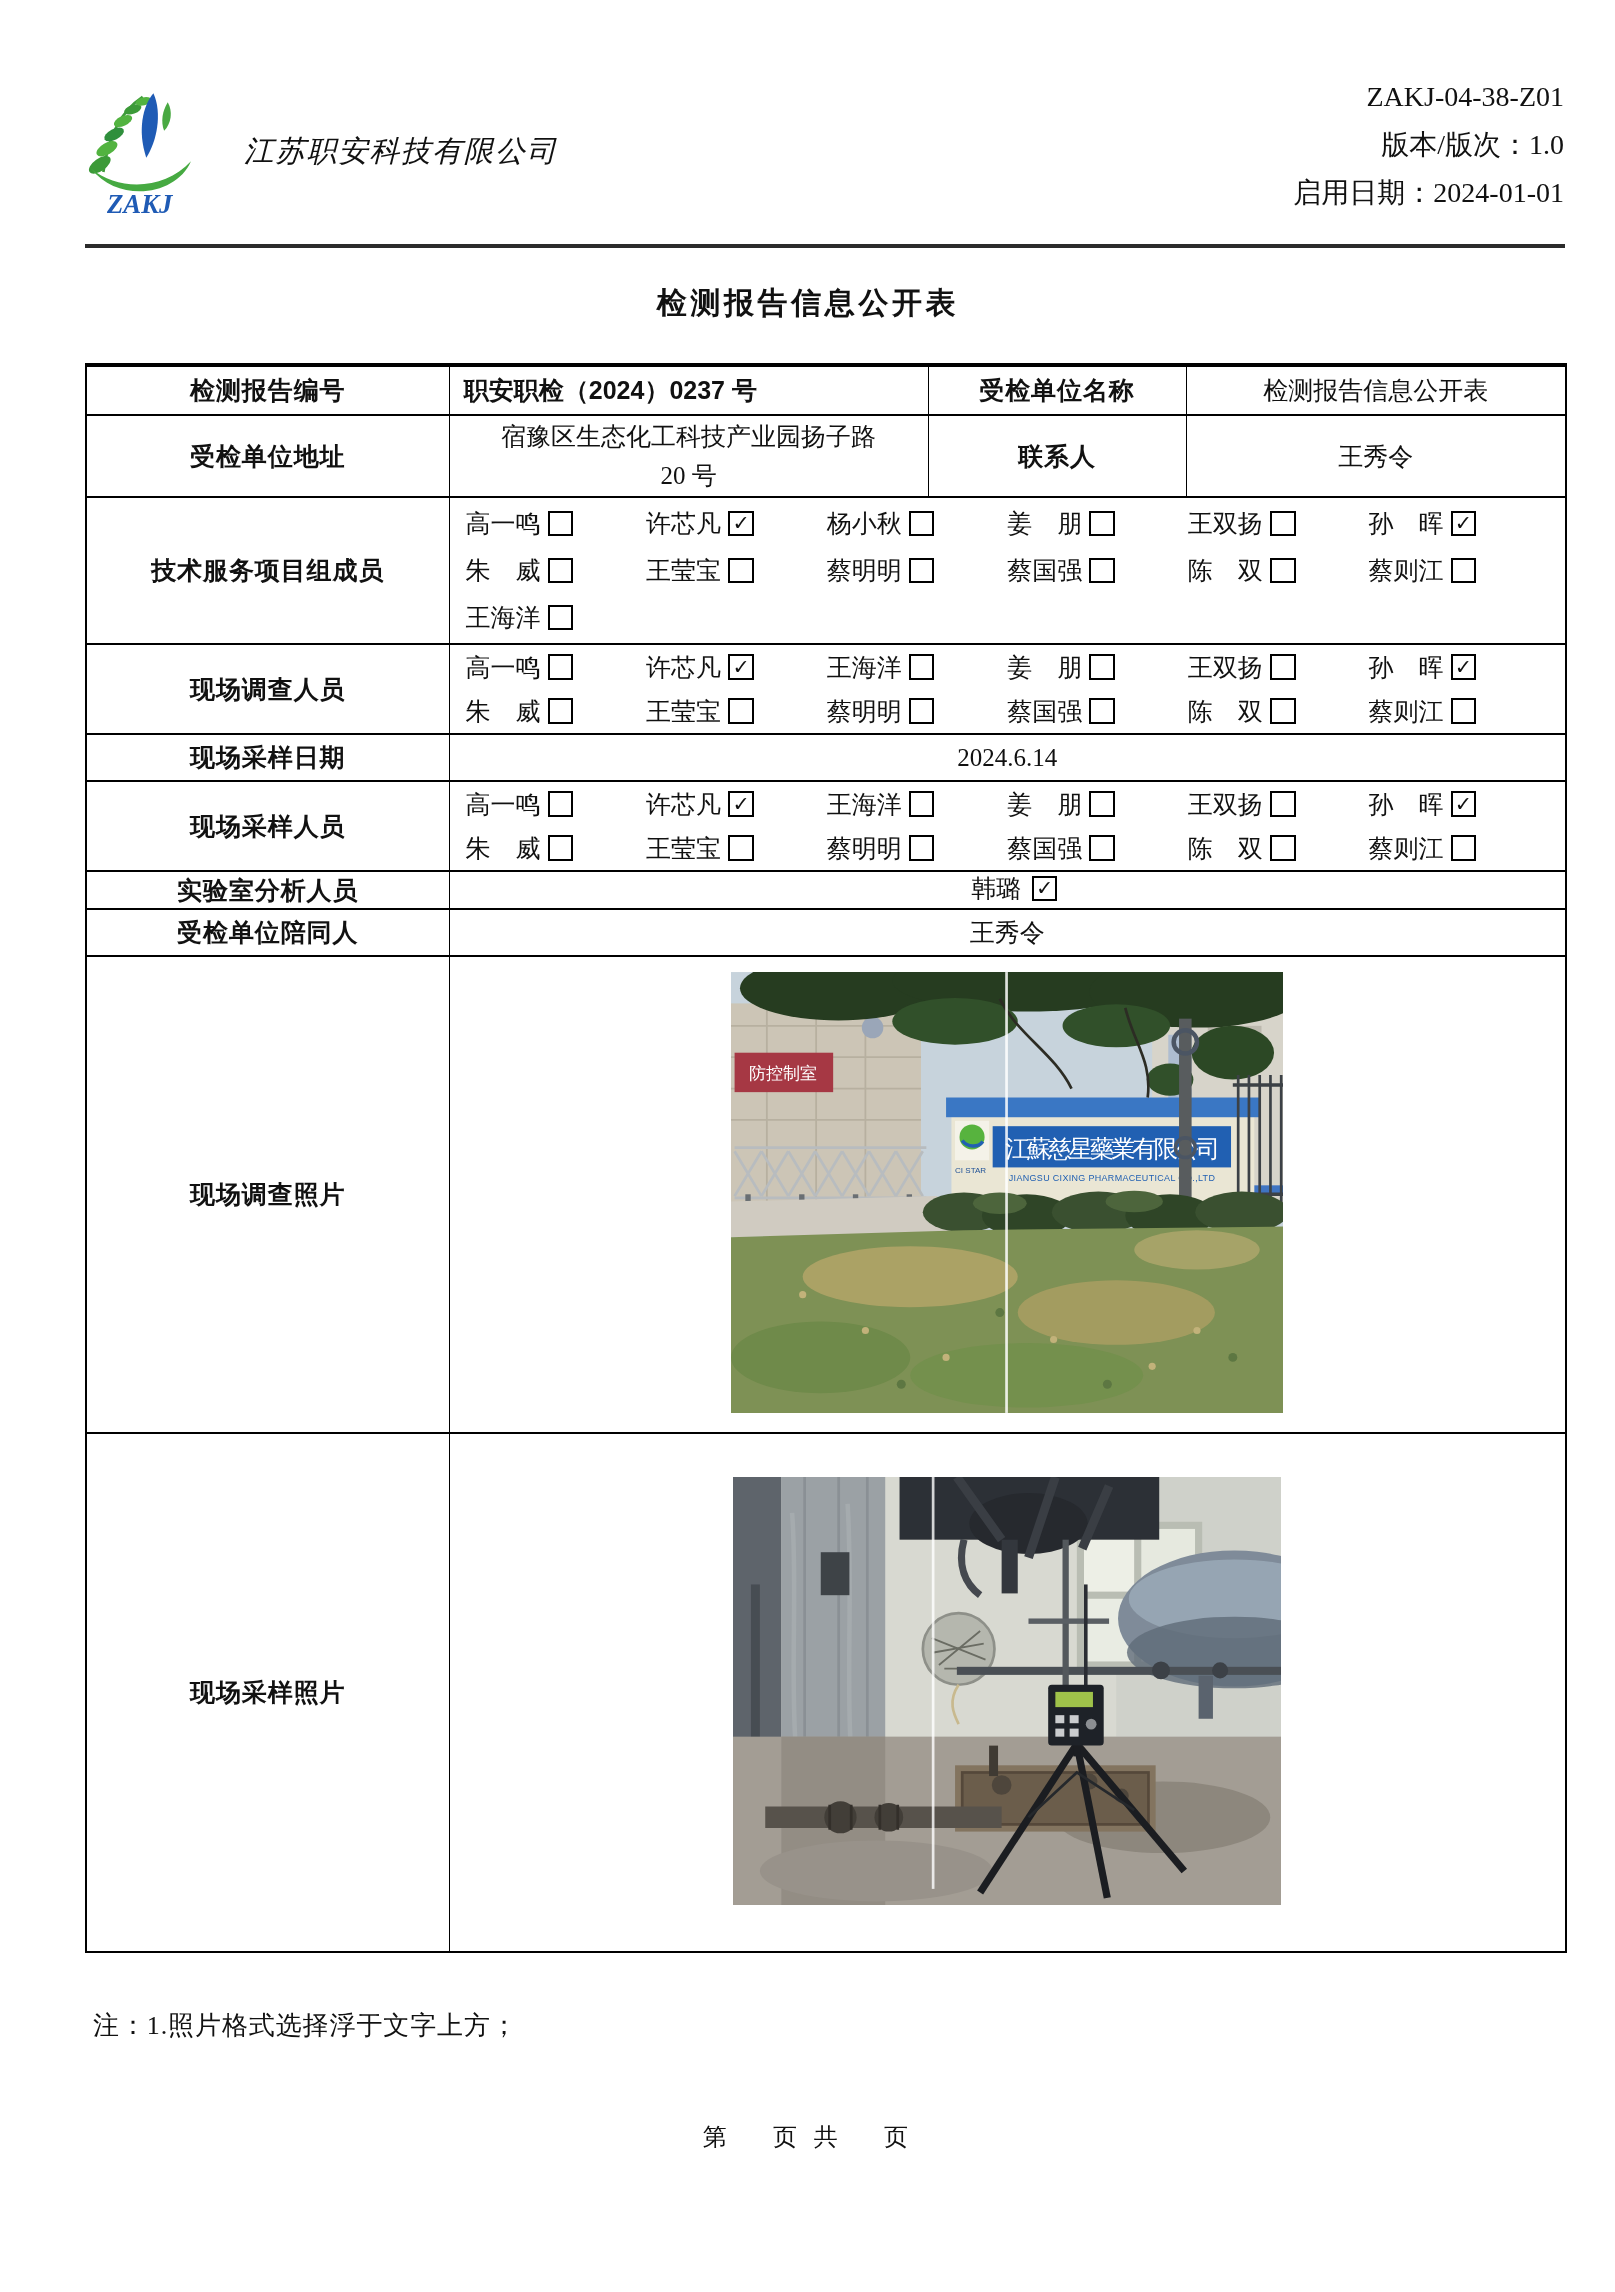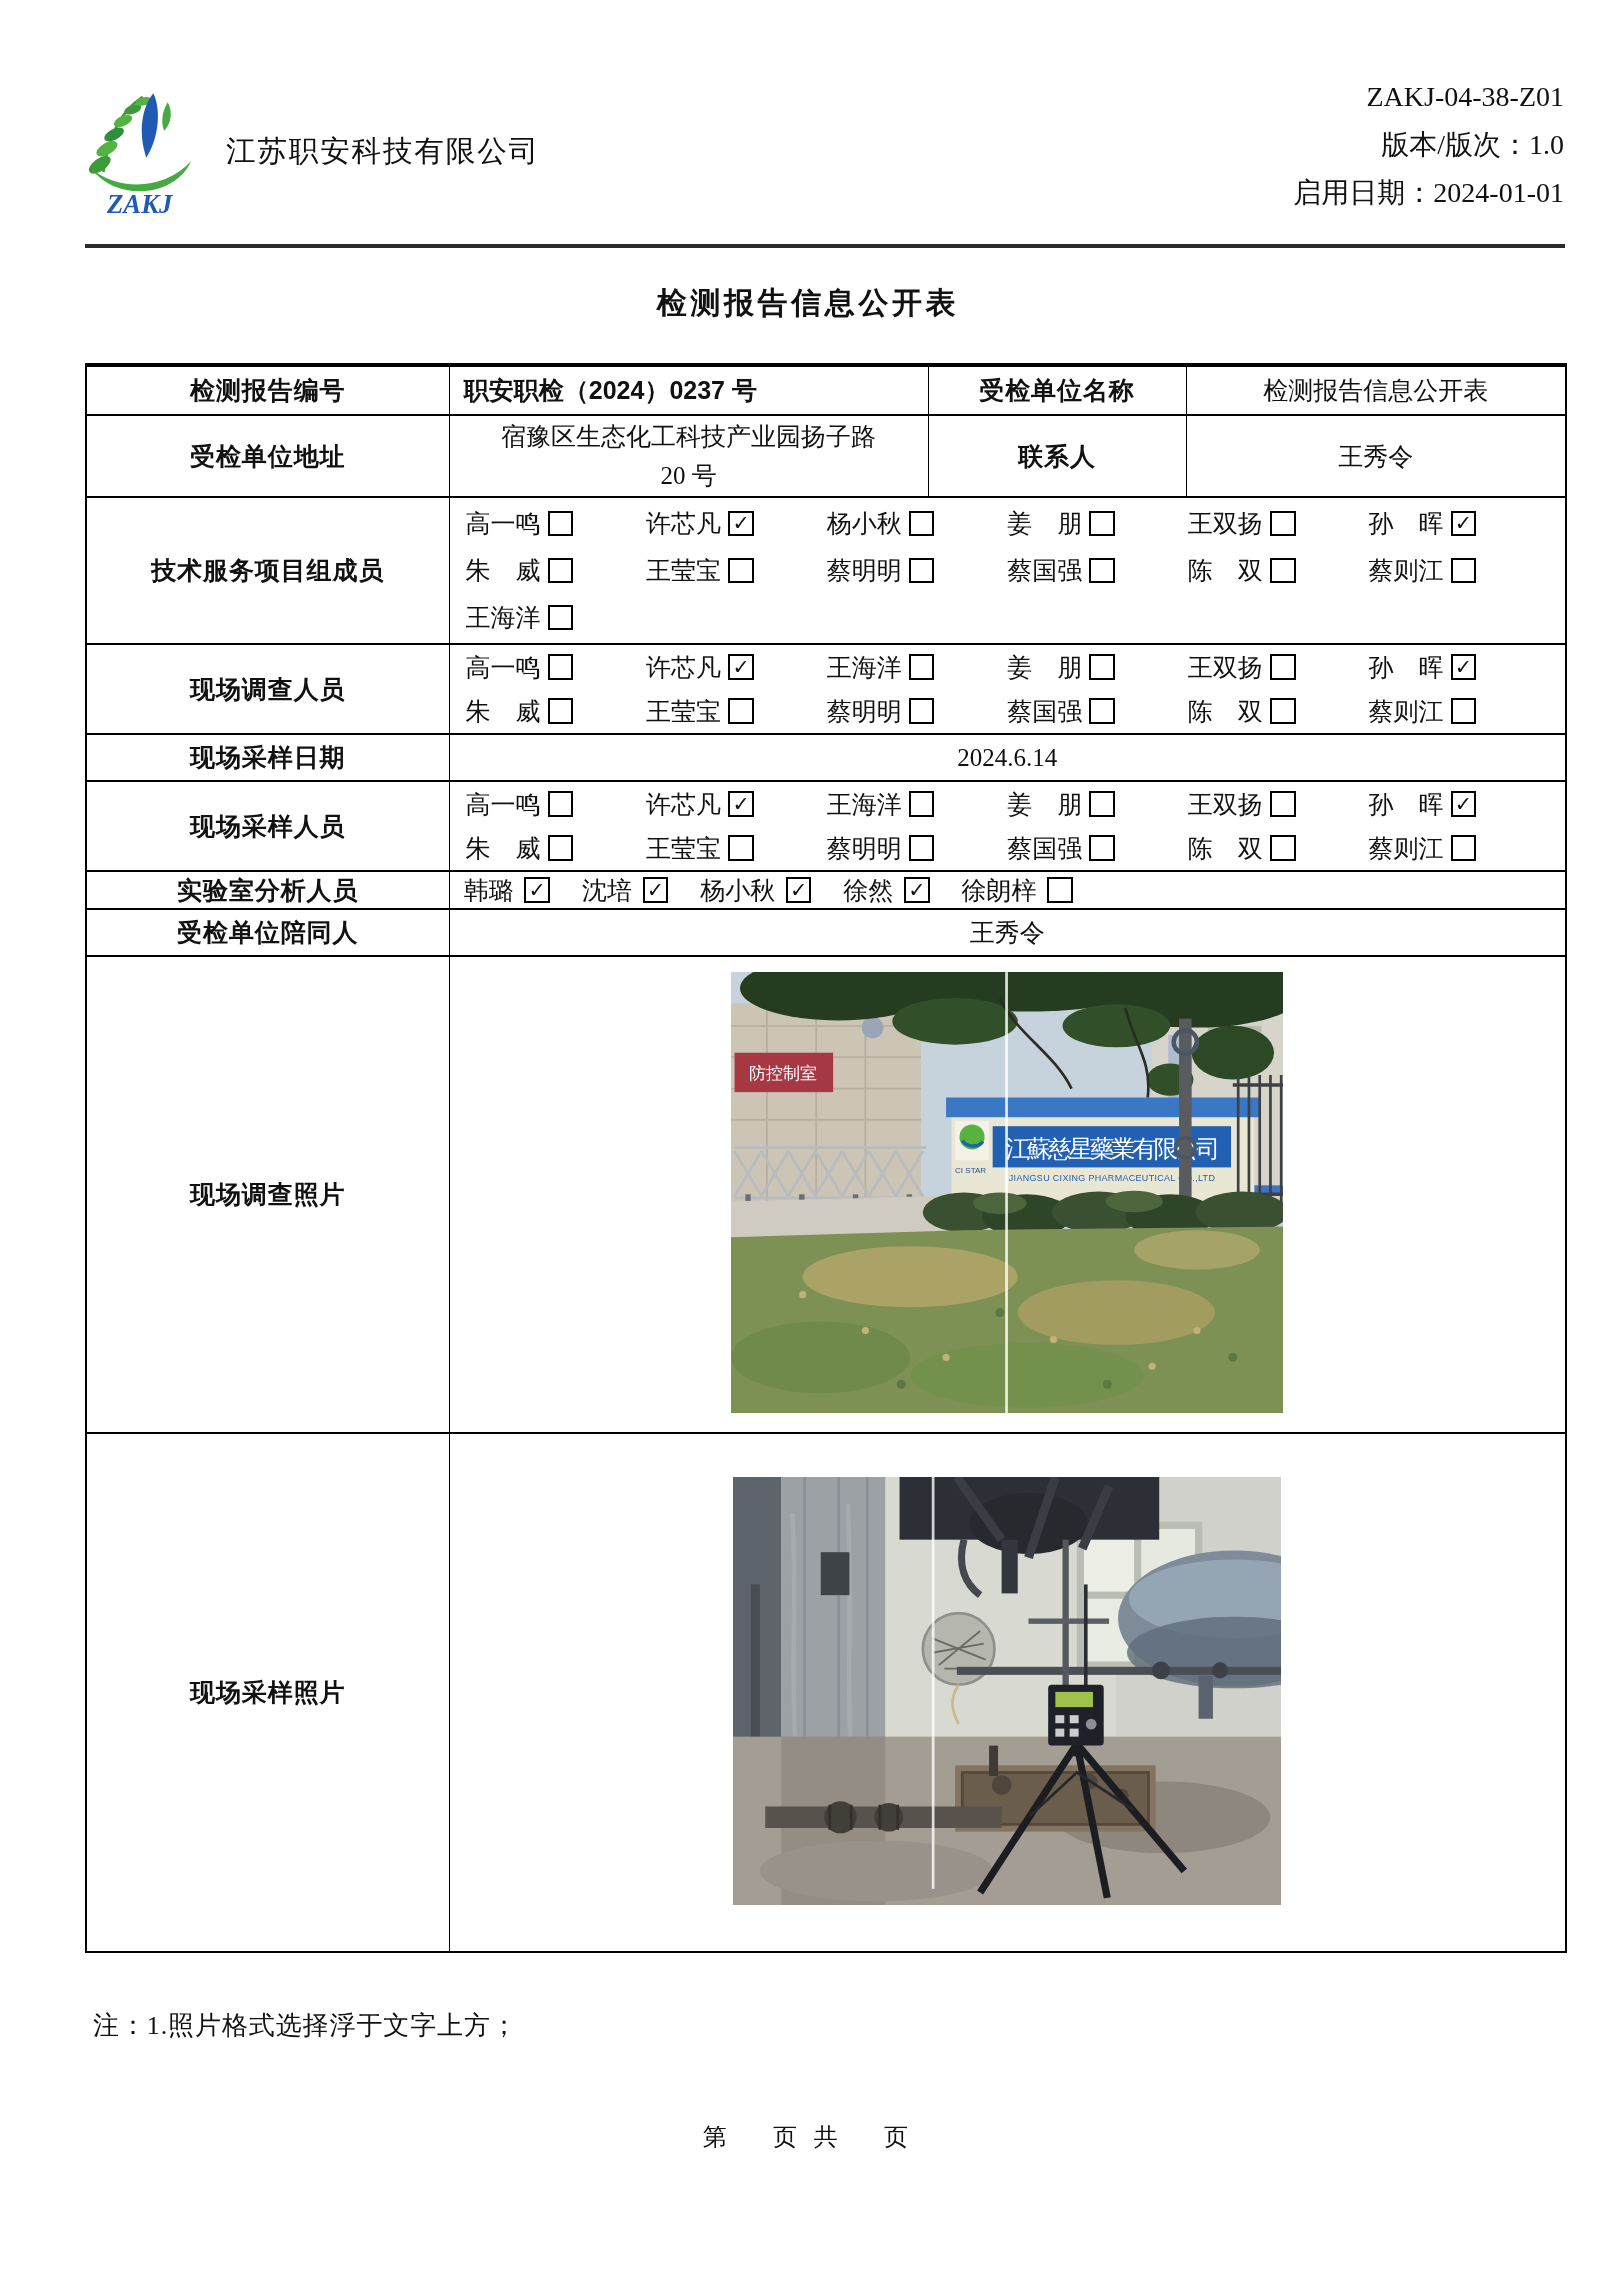--- a/index.html
+++ b/index.html
@@ -1,22 +1,22 @@
 <!DOCTYPE html>
 <html style="font-size:14.3px"><head>
 <meta charset="utf-8">
 <style>
   html,body{margin:0;padding:0;background:#888;}
   .page{position:relative;width:1616px;height:2293px;background:#ffffff;margin:0 auto;
         font-family:"Liberation Serif","DejaVu Serif",serif;color:#111;overflow:hidden;}
 
   
   .logo{position:absolute;left:64px;top:79px;width:152px;height:143px;}
-  .company-name{position:absolute;left:226px;top:131px;font-size:29.6px;letter-spacing:1.8px;
-                font-family:"Liberation Serif",serif;}
+  .company-name{position:absolute;left:244px;top:131px;font-size:29.6px;letter-spacing:1.8px;
+                font-family:"Liberation Serif",serif;font-style:italic;}
   .doc-codes{position:absolute;right:52px;top:73px;text-align:right;font-size:28px;line-height:48px;}
   .header-rule{position:absolute;left:85px;top:244px;width:1480px;height:3.6px;background:#2b2b2b;}
 
   
   .title{position:absolute;left:0;top:283px;width:100%;text-align:center;margin:0;
          font-family:"Liberation Sans",sans-serif;font-weight:bold;font-size:30px;letter-spacing:3.6px;}
 
   
   table.form{position:absolute;left:85px;top:363px;width:1480px;border-collapse:collapse;table-layout:fixed;}
   table.form{border:2.7px solid #000;border-top:4.5px solid #000;}
@@ -29,21 +29,21 @@
   .val.boldv{font-family:"Liberation Sans",sans-serif;font-weight:bold;}
   .prewrap{white-space:pre-line;line-height:39px;}
 
   .member-line{display:grid;grid-template-columns:repeat(6,1fr);align-items:center;padding:0 16px;}
   .row-team .member-line{height:47px;}
   .row-staff .member-line{height:44px;}
   .member{display:flex;align-items:center;gap:7.2px;font-size:25px;}
   .cb{flex:0 0 auto;width:21.5px;height:21.5px;border:2.7px solid #000;display:inline-flex;
       align-items:center;justify-content:center;font-size:20.6px;font-weight:bold;line-height:1;
       font-family:"DejaVu Sans",sans-serif;}
-  .lab-line{display:flex;gap:32px;padding-left:14.3px;height:36px;align-items:center;}
+  .lab-line{display:flex;gap:32px;padding-left:14.3px;height:36px;align-items:center;flex-direction:column;}
   .lab-line .member{gap:10.7px;}
 
   .photo-cell{text-align:center;vertical-align:middle;}
   .photo-frame{display:inline-block;line-height:0;}
 
   
   .note{position:absolute;left:93px;top:2008px;font-size:26px;letter-spacing:0.9px;}
   .footer{position:absolute;left:0;top:2121px;width:100%;text-align:center;font-size:24px;letter-spacing:5.4px;}
 </style>
 </head>

